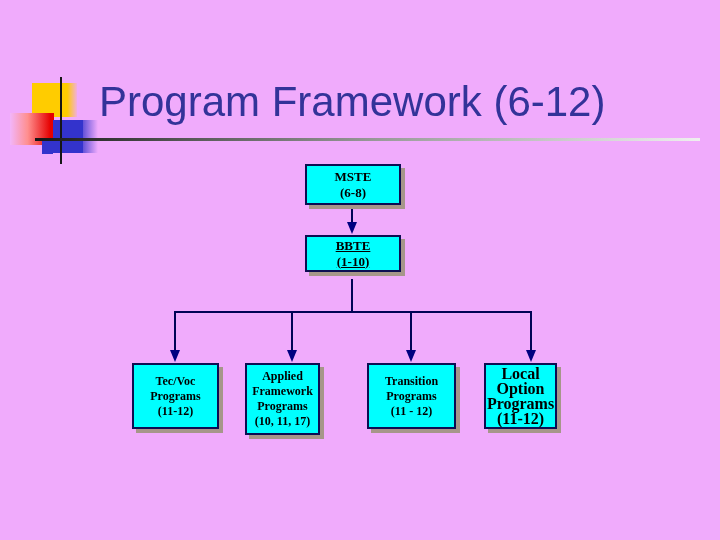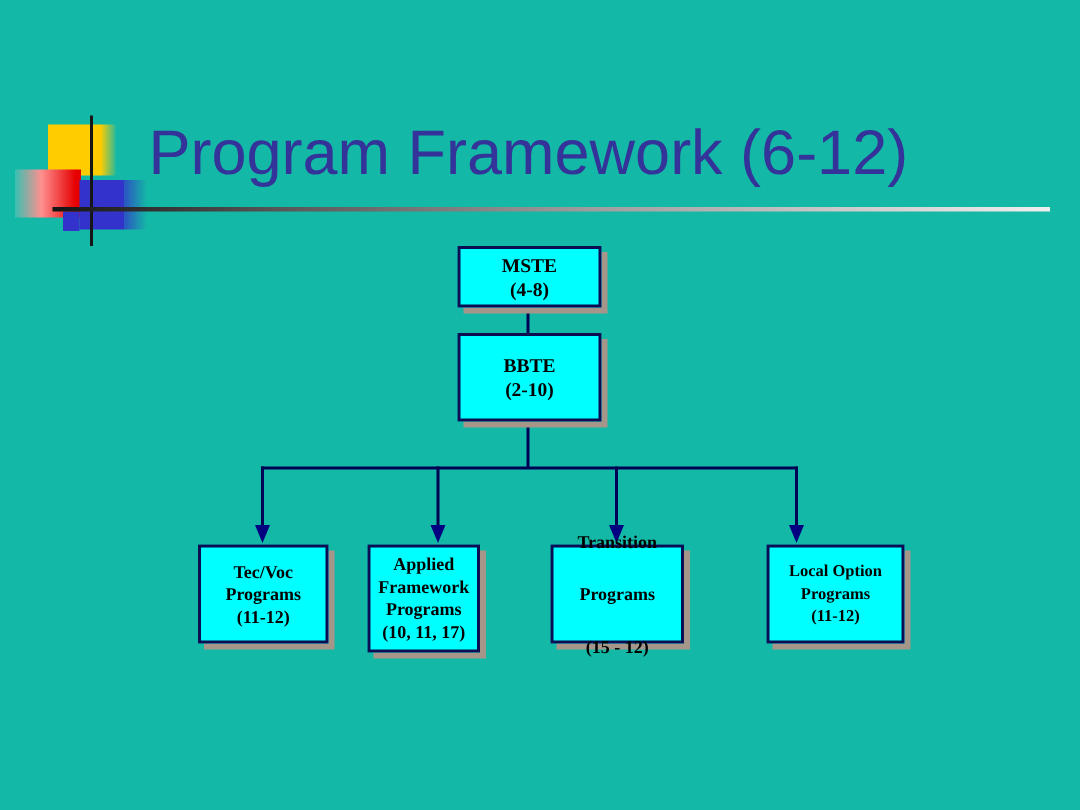--- a/index.html
+++ b/index.html
@@ -1,17 +1,17 @@
 <!DOCTYPE html>
 <html><head>
 <meta charset="utf-8">
 <style>
   html,body{margin:0;padding:0;background:#ffffff;}
   .slide{
-    position:relative;width:720px;height:540px;background:#14b8a6;overflow:hidden;
+    position:relative;width:720px;height:540px;background:#f0abfc;overflow:hidden;
     font-family:"Liberation Sans",sans-serif;
   }
   
   .title{
     position:absolute;left:99px;top:80px;width:600px;
     font-size:42px;line-height:1.05;color:#333399;
     font-family:"Liberation Sans",sans-serif;font-weight:400;
     white-space:nowrap;
   }
   
@@ -31,25 +31,25 @@
   .node{
     position:absolute;box-sizing:border-box;
     background:#00ffff;border:2px solid #0d0d52;
     box-shadow:4px 4px 0 #a6968a;
     display:flex;flex-direction:column;align-items:center;justify-content:center;
     font-family:"Liberation Serif",serif;font-weight:bold;color:#000000;
     text-align:center;
   }
   .node .nl{display:block;}
   .node-mste{left:305px;top:164px;width:96px;height:41px;font-size:13px;line-height:16px;}
-  .node-bbte{left:305px;top:222px;width:96px;height:59px;font-size:13px;line-height:16px;}
+  .node-bbte{left:305px;top:235px;width:96px;height:37px;font-size:13px;line-height:16px;text-decoration:underline;}
   .node-tecvoc{left:132px;top:363px;width:87px;height:66px;font-size:12px;line-height:15px;}
   .node-applied{left:245px;top:363px;width:75px;height:72px;font-size:12px;line-height:15px;}
-  .node-transition{left:367px;top:363px;width:89px;height:66px;font-size:12px;line-height:15px;gap:20px;}
-  .node-local{left:511px;top:363px;width:92px;height:66px;font-size:11px;line-height:15px;}
+  .node-transition{left:367px;top:363px;width:89px;height:66px;font-size:12px;line-height:15px;}
+  .node-local{left:484px;top:363px;width:73px;height:66px;font-size:16px;line-height:15px;}
   
   .cline{position:absolute;background:#000355;}
   .v-mste-bbte{left:351px;top:205px;width:2px;height:19px;}
   .v-bbte-down{left:351px;top:279px;width:2px;height:33px;}
   .h-dist{left:174px;top:311px;width:358px;height:2px;}
   .v-drop1{left:174px;top:311px;width:2px;height:41px;}
   .v-drop2{left:291px;top:311px;width:2px;height:41px;}
   .v-drop3{left:410px;top:311px;width:2px;height:41px;}
   .v-drop4{left:530px;top:311px;width:2px;height:41px;}
   .arrowhead{
@@ -86,45 +86,45 @@
   <div class="cline v-drop2"></div>
   <div class="cline v-drop3"></div>
   <div class="cline v-drop4"></div>
   <div class="arrowhead a-d1"></div>
   <div class="arrowhead a-d2"></div>
   <div class="arrowhead a-d3"></div>
   <div class="arrowhead a-d4"></div>
 
   <div class="node node-mste">
     <span class="nl">MSTE</span>
-    <span class="nl">(4-8)</span>
+    <span class="nl">(6-8)</span>
   </div>
 
   <div class="node node-bbte">
     <span class="nl">BBTE</span>
-    <span class="nl">(2-10)</span>
+    <span class="nl">(1-10)</span>
   </div>
 
   <div class="node node-tecvoc">
     <span class="nl">Tec/Voc</span>
     <span class="nl">Programs</span>
     <span class="nl">(11-12)</span>
   </div>
 
   <div class="node node-applied">
     <span class="nl">Applied</span>
     <span class="nl">Framework</span>
     <span class="nl">Programs</span>
     <span class="nl">(10, 11, 17)</span>
   </div>
 
   <div class="node node-transition">
     <span class="nl">Transition</span>
     <span class="nl">Programs</span>
-    <span class="nl">(15 - 12)</span>
+    <span class="nl">(11 - 12)</span>
   </div>
 
   <div class="node node-local">
     <span class="nl">Local Option</span>
     <span class="nl">Programs</span>
     <span class="nl">(11-12)</span>
   </div>
 
 </div>
 

